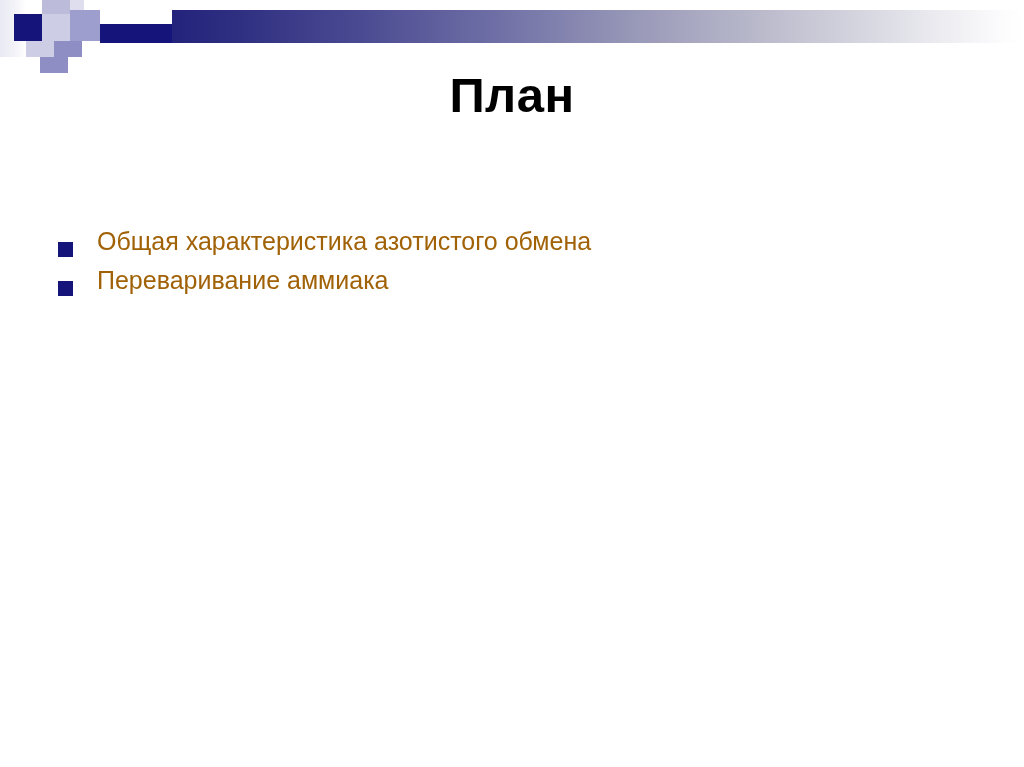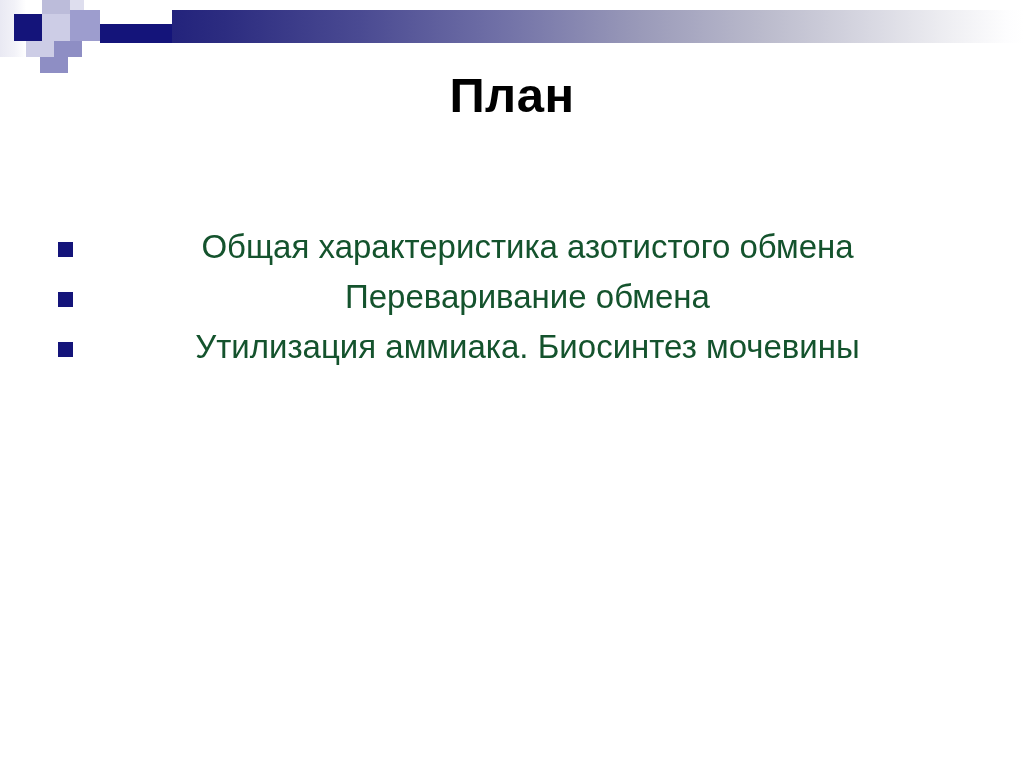--- a/index.html
+++ b/index.html
@@ -105,25 +105,24 @@
     flex: 0 0 auto;
     width: 15px;
     height: 15px;
     background: #14147a;
     margin-top: 18px;
     margin-right: 24px;
   }
 
   .bullet-text {
     flex: 1 1 auto;
-    font-size: 33px;
-    color: #14532d;
+    font-size: 25px;
+    color: #a16207;
     line-height: 1.42;
     white-space: pre-line;
-    text-align: center;
   }
 </style>
 </head>
 <body>
 
 <div class="slide">
 
   <div class="header-deco">
     <div class="deco-strip"></div>
     <div class="deco-band"></div>
@@ -142,21 +141,17 @@
 
   <div class="title">План</div>
 
   <div class="bullets" id="bullet-list">
       <div class="bullet-item">
         <span class="bullet-marker"></span>
         <span class="bullet-text">Общая характеристика азотистого обмена</span>
       </div>
       <div class="bullet-item">
         <span class="bullet-marker"></span>
-        <span class="bullet-text">Переваривание обмена</span>
-      </div>
-      <div class="bullet-item">
-        <span class="bullet-marker"></span>
-        <span class="bullet-text">Утилизация аммиака. Биосинтез мочевины</span>
+        <span class="bullet-text">Переваривание аммиака</span>
       </div>
     </div>
 
 </div>
 
 </body></html>

